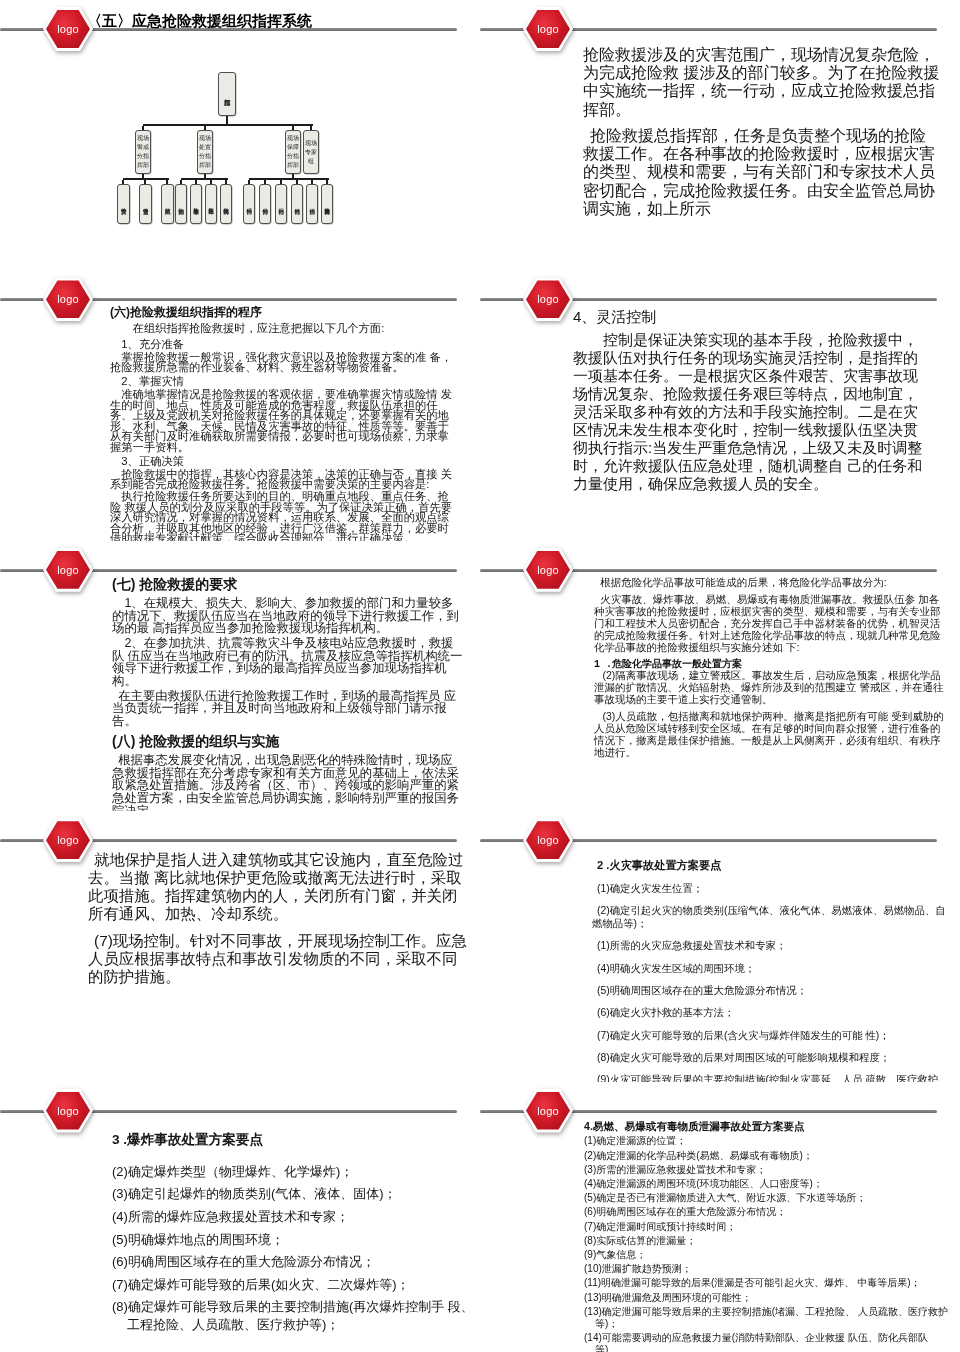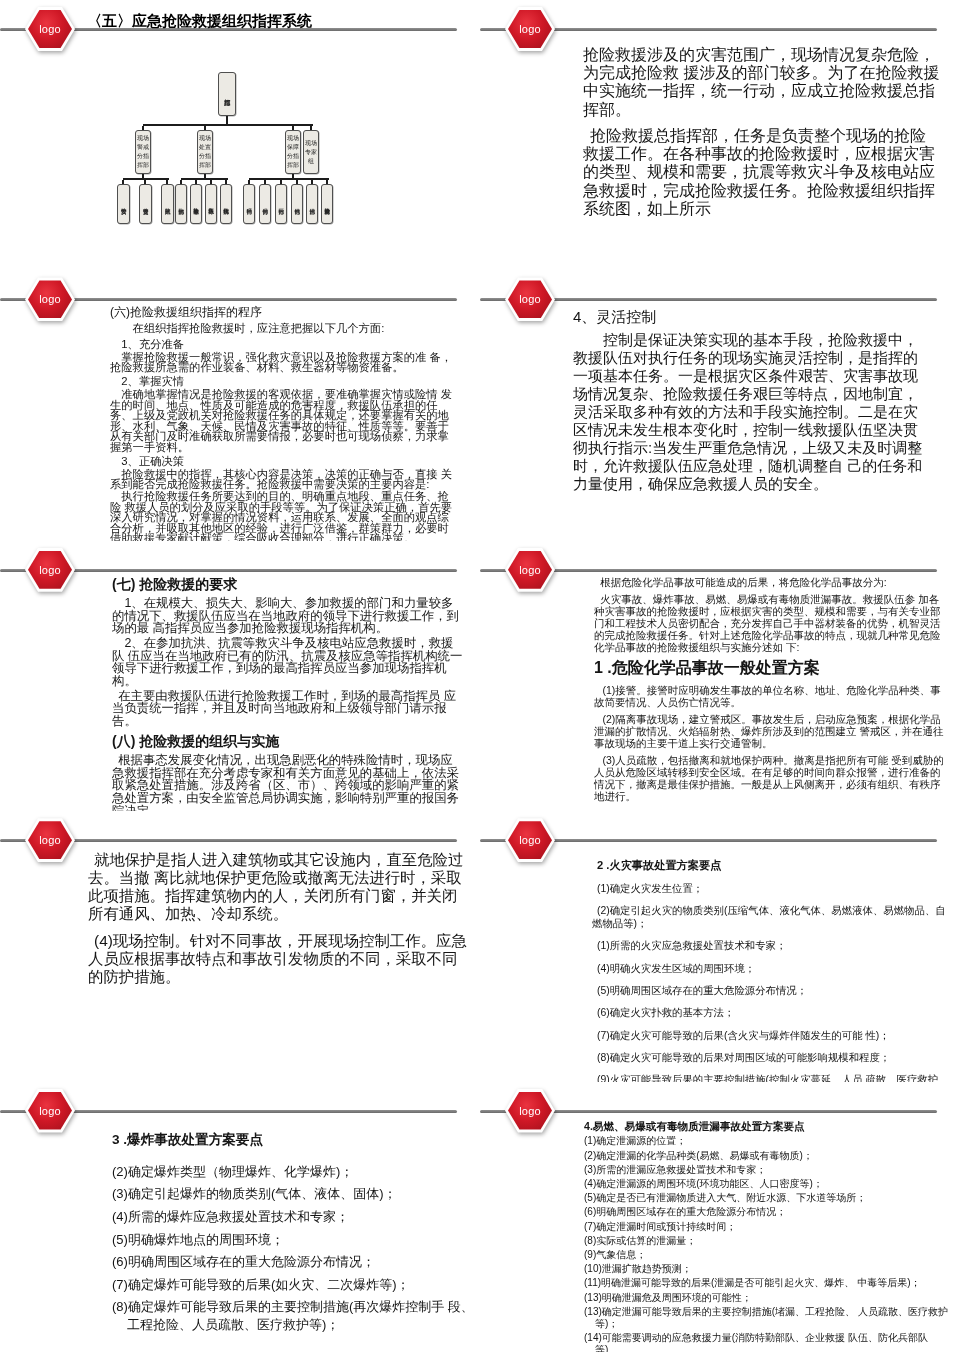--- a/index.html
+++ b/index.html
@@ -8,21 +8,21 @@
     width: 960px; height: 1352px; background: #ffffff;
     font-family: "Liberation Sans", "DejaVu Sans", sans-serif;
     color: #151515; overflow: hidden;
   }
   .page { display: grid; grid-template-columns: 480px 480px; grid-auto-rows: 270.4px; width: 960px; }
   .slide { position: relative; overflow: hidden; background: #fff; }
 
   
   .rule { position: absolute; left: 0; top: 28px; width: 457px; height: 3px;
           background: linear-gradient(180deg, #909090, #6a6a6a); border-radius: 2px; }
-  .hex { position: absolute; left: 25px; top: 7px; width: 50px; height: 44px; z-index: 3;
+  .hex { position: absolute; left: 43px; top: 7px; width: 50px; height: 44px; z-index: 3;
          filter: drop-shadow(1px 2px 2px rgba(0,0,0,.35)); text-align: center; }
   .hex .outer { position: absolute; inset: 0; background: #fff;
          clip-path: polygon(26% 0, 74% 0, 100% 50%, 74% 100%, 26% 100%, 0 50%); }
   .hex .inner { position: absolute; inset: 3px;
          background: radial-gradient(circle at 42% 35%, #ea3440 0%, #cf1826 45%, #9c0f1a 100%);
          clip-path: polygon(26% 0, 74% 0, 100% 50%, 74% 100%, 26% 100%, 0 50%);
          display: flex; align-items: center; justify-content: center; }
   .hex .txt { color: #fff; font-size: 11px; letter-spacing: .2px; }
 
   .title1 { position: absolute; left: 87px; top: 12px; font-size: 15px; font-weight: bold; color: #000; }
@@ -39,41 +39,41 @@
   .ob.v { writing-mode: vertical-rl; text-orientation: upright; font-size: 5.5px; line-height: 1; padding: 1px 0; }
   .ob.root { font-size: 6.5px; }
 
   
   .c2 { left: 103px; top: 46px; width: 358px; font-size: 16px; line-height: 1.14; }
   .c2 p { margin-bottom: 8px; }
   .c2 .ind { text-indent: 7px; }
 
   
   .c3 { left: 110px; top: 35px; width: 348px; font-size: 11.3px; line-height: 1.25; }
-  .c3 .h { font-size: 12px; font-weight: normal; }
+  .c3 .h { font-size: 12px; font-weight: bold; }
   .c3 .sub { text-indent: 2em; margin: 1px 0; }
   .c3 .num { text-indent: 1em; margin: 1px 0; }
   .c3 .dense { line-height: 0.94; text-indent: 1em; margin: 1px 0; }
 
   
   .c4 { left: 93px; top: 38px; width: 356px; font-size: 15px; line-height: 1.2; }
   .c4 .h { margin-bottom: 5px; }
   .c4 .body { text-indent: 2em; }
 
   
   .c5 { left: 112px; top: 30px; width: 352px; font-size: 12.4px; line-height: 1.02; }
   .c5 .h { font-size: 14px; font-weight: bold; line-height: 1.6; }
   .c5 p { margin: 2px 0; }
   .c5 .num { text-indent: 1em; }
   .c5 .ind { text-indent: .5em; }
 
   
   .c6 { left: 114px; top: 36px; width: 352px; font-size: 10.5px; line-height: 1.14; }
   .c6 p { margin-bottom: 5px; }
-  .c6 .h { font-weight: bold; font-size: 16px; margin: 3px 0 8px 0; }
+  .c6 .h { font-weight: bold; font-size: 10px; margin: 3px 0 0 0; font-family: Liberation Mono, monospace; }
   .c6 .ind { text-indent: .6em; }
   .c6 .itm { text-indent: .8em; }
 
   
   .c7 { left: 88px; top: 40px; width: 382px; font-size: 15.4px; line-height: 1.17; }
   .c7 p { margin-bottom: 9px; text-indent: 6px; }
 
   
   .c8 { left: 108px; top: 38px; width: 360px; font-size: 10.4px; line-height: 1.28; }
   .c8 .h { font-size: 11.2px; font-weight: bold; margin-bottom: 5px; }
@@ -163,21 +163,21 @@
   <div class="slide">
     <div class="rule"></div>
     <div class="hex">
       <div class="outer"></div>
       <div class="inner">
         <span class="txt">logo</span>
       </div>
     </div>
     <div class="content c2">
       <p>抢险救援涉及的灾害范围广，现场情况复杂危险，为完成抢险救 援涉及的部门较多。为了在抢险救援中实施统一指挥，统一行动，应成立抢险救援总指挥部。</p>
-      <p class="ind">抢险救援总指挥部，任务是负责整个现场的抢险救援工作。在各种事故的抢险救援时，应根据灾害的类型、规模和需要，抗震等救灾斗争及核电站应急救援时，完成抢险救援任务。抢险救援组织指挥系统图，如上所示</p>
+      <p class="ind">抢险救援总指挥部，任务是负责整个现场的抢险救援工作。在各种事故的抢险救援时，应根据灾害的类型、规模和需要，与有关部门和专家技术人员密切配合，完成抢险救援任务。由安全监管总局协调实施，如上所示</p>
     </div>
   </div>
 
   <div class="slide">
     <div class="rule"></div>
     <div class="hex">
       <div class="outer"></div>
       <div class="inner">
         <span class="txt">logo</span>
       </div>
@@ -232,37 +232,36 @@
     <div class="hex">
       <div class="outer"></div>
       <div class="inner">
         <span class="txt">logo</span>
       </div>
     </div>
     <div class="content c6">
       <p class="ind">根据危险化学品事故可能造成的后果，将危险化学品事故分为:</p>
       <p class="ind">火灾事故、爆炸事故、易燃、易爆或有毒物质泄漏事故。救援队伍参 加各种灾害事故的抢险救援时，应根据灾害的类型、规模和需要，与有关专业部门和工程技术人员密切配合，充分发挥自己手中器材装备的优势，机智灵活的完成抢险救援任务。针对上述危险化学品事故的特点，现就几种常见危险化学品事故的抢险救援组织与实施分述如 下:</p>
       <p class="h">1 .危险化学品事故一般处置方案</p>
-      <p class="itm">(1)接警。接警时应明确发生事故的单位名称、地址、危险化学品种类、事故简要情况、人员伤亡情况等。</p>
       <p class="itm">(2)隔离事故现场，建立警戒区。事故发生后，启动应急预案，根据化学品泄漏的扩散情况、火焰辐射热、爆炸所涉及到的范围建立 警戒区，并在通往事故现场的主要干道上实行交通管制。</p>
       <p class="itm">(3)人员疏散，包括撤离和就地保护两种。撤离是指把所有可能 受到威胁的人员从危险区域转移到安全区域。在有足够的时间向群众报警，进行准备的情况下，撤离是最佳保护措施。一般是从上风侧离开，必须有组织、有秩序地进行。</p>
     </div>
   </div>
 
   <div class="slide">
     <div class="rule"></div>
     <div class="hex">
       <div class="outer"></div>
       <div class="inner">
         <span class="txt">logo</span>
       </div>
     </div>
     <div class="content c7">
       <p>就地保护是指人进入建筑物或其它设施内，直至危险过去。当撤 离比就地保护更危险或撤离无法进行时，采取此项措施。指挥建筑物内的人，关闭所有门窗，并关闭所有通风、加热、冷却系统。</p>
-      <p>(4)现场控制。针对不同事故，开展现场控制工作。应急人员应根据事故特点和事故引发物质的不同，采取不同的防护措施。</p>
+      <p>(7)现场控制。针对不同事故，开展现场控制工作。应急人员应根据事故特点和事故引发物质的不同，采取不同的防护措施。</p>
     </div>
   </div>
 
   <div class="slide">
     <div class="rule"></div>
     <div class="hex">
       <div class="outer"></div>
       <div class="inner">
         <span class="txt">logo</span>
       </div>

